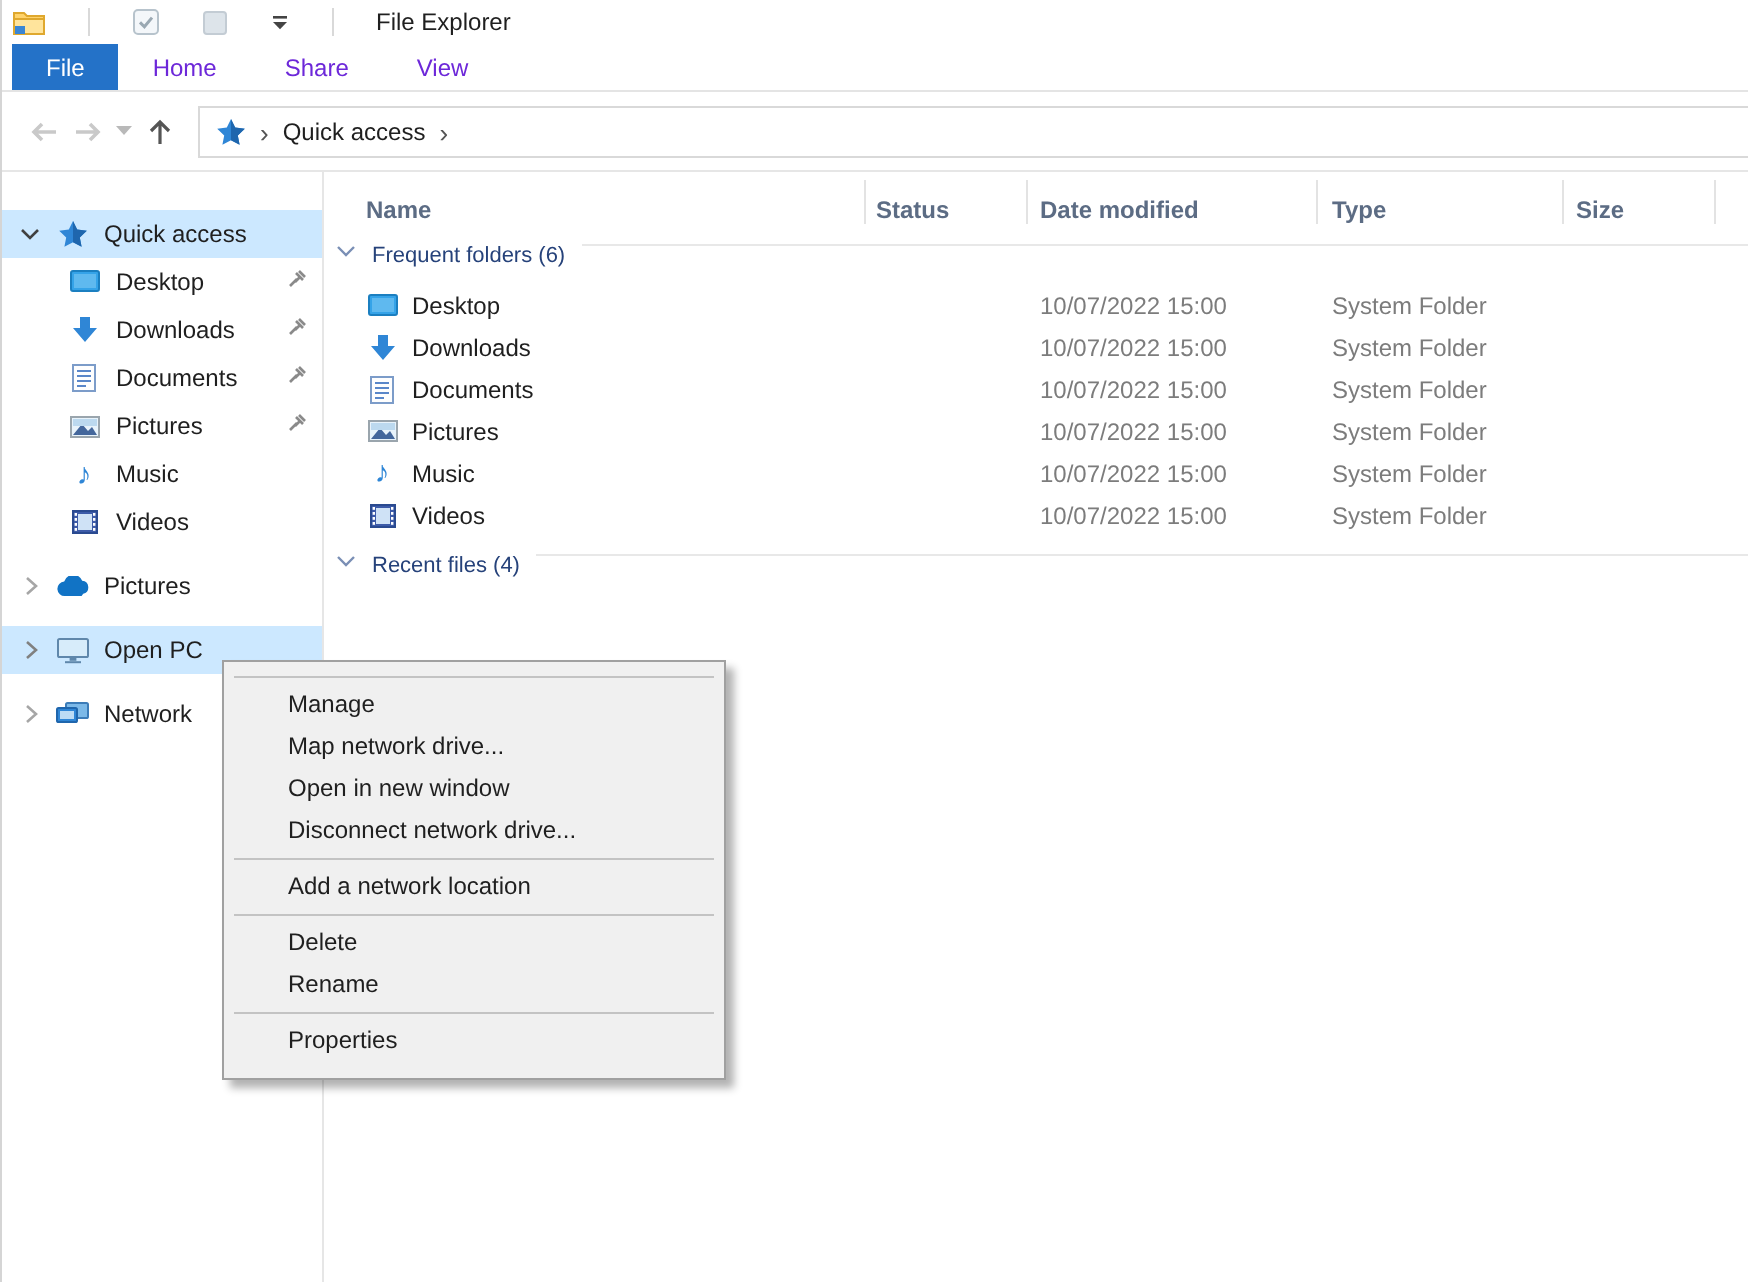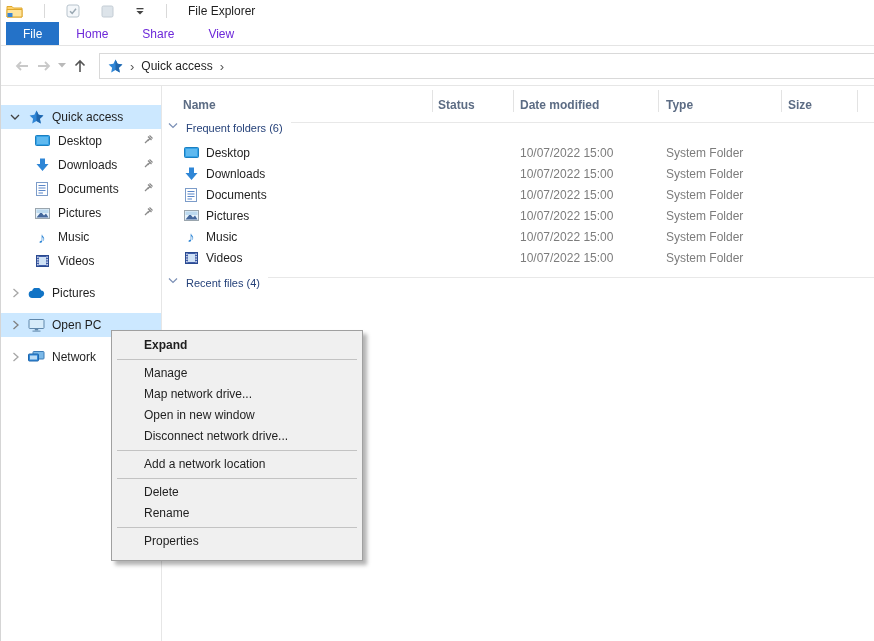--- a/index.html
+++ b/index.html
@@ -443,21 +443,20 @@
           </svg>
       </span>
       <span class="g-label">Recent files (4)</span>
       <span class="g-rule"></span>
     </div>
 
   </div>
 </div>
 
 <div class="context-menu">
-  <div class="menu-item bold">Expand</div>
   <div class="menu-sep"></div>
   <div class="menu-item">Manage</div>
   <div class="menu-item">Map network drive...</div>
   <div class="menu-item">Open in new window</div>
   <div class="menu-item">Disconnect network drive...</div>
   <div class="menu-sep"></div>
   <div class="menu-item">Add a network location</div>
   <div class="menu-sep"></div>
   <div class="menu-item">Delete</div>
   <div class="menu-item">Rename</div>

